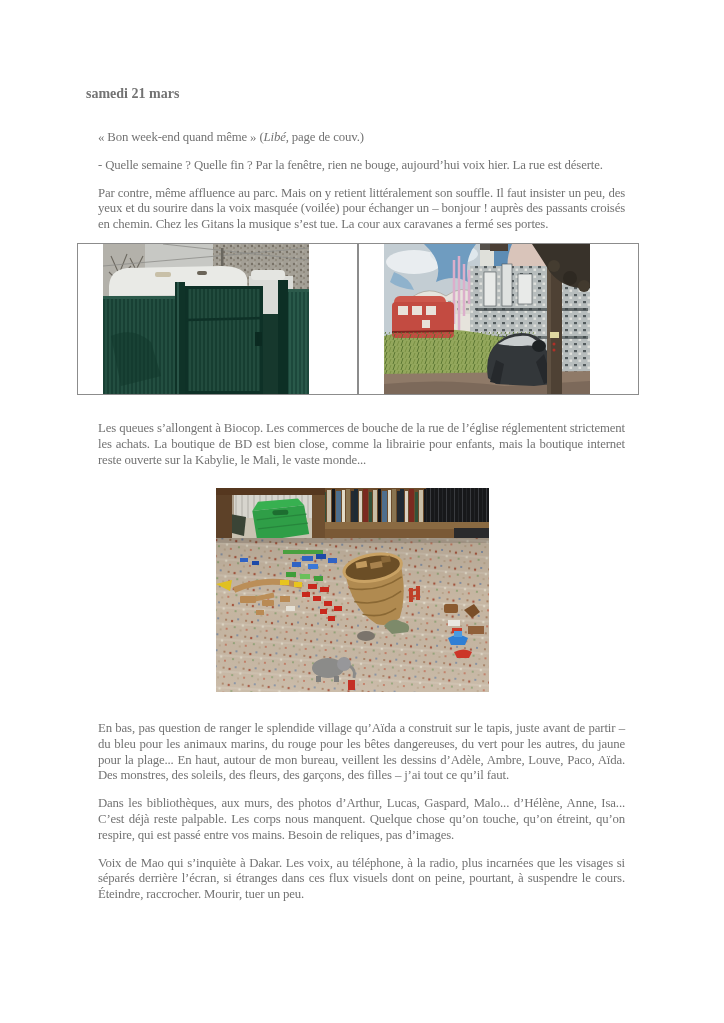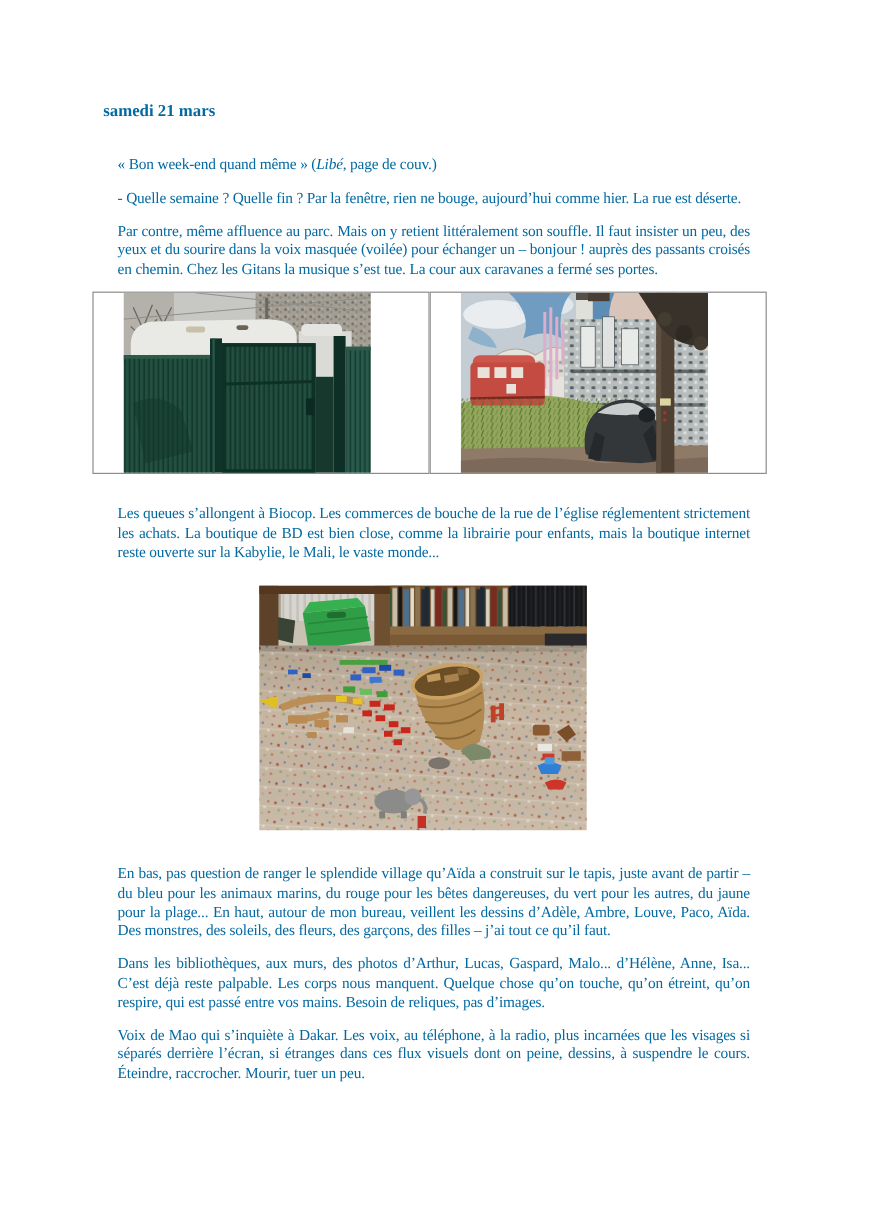--- a/index.html
+++ b/index.html
@@ -1,18 +1,18 @@
 <!DOCTYPE html>
 <html lang="fr"><head>
 <meta charset="utf-8">
 <style>
   html,body { margin:0; padding:0; background:#ffffff; }
   .page {
     position:relative; width:724px; height:1023px; background:#ffffff;
-    font-family:"Liberation Serif","DejaVu Serif",serif; color:#0369a1;
+    font-family:"Liberation Serif","DejaVu Serif",serif; color:#737373;
     overflow:hidden;
   }
   .tb {
     position:absolute; left:86px; width:551px;
     font-size:12.8px; line-height:15.8px; text-align:justify;
     letter-spacing:-0.15px;
   }
   .tb p { margin:12px; padding:0; }
   .title {
     position:absolute; left:86px; top:86px; width:551px;
@@ -34,21 +34,21 @@
 </style>
 </head>
 <body>
 
 <div class="page">
 
   <div class="title">samedi 21 mars</div>
 
   <div class="tb" id="intro">
     <p><span>« Bon week-end quand même » (</span><em>Libé</em><span>, page de couv.)</span></p>
-    <p>- Quelle semaine ? Quelle fin ? Par la fenêtre, rien ne bouge, aujourd’hui comme hier. La rue est déserte.</p>
+    <p>- Quelle semaine ? Quelle fin ? Par la fenêtre, rien ne bouge, aujourd’hui voix hier. La rue est déserte.</p>
     <p>Par contre, même affluence au parc. Mais on y retient littéralement son souffle. Il faut insister un peu, des yeux et du sourire dans la voix masquée (voilée) pour échanger un – bonjour ! auprès des passants croisés en chemin. Chez les Gitans la musique s’est tue. La cour aux caravanes a fermé ses portes.</p>
   </div>
 
   <div class="photo-row">
     <div class="photo-cell">
 
       <svg viewBox="0 0 206 150" xmlns="http://www.w3.org/2000/svg">
         <defs>
           <pattern id="p1lines" width="4" height="4" patternUnits="userSpaceOnUse">
             <line x1="1" y1="0" x2="1" y2="4" stroke="#0c2e24" stroke-width="0.8"></line>
@@ -320,16 +320,16 @@
         <rect x="4" y="20" width="5" height="6" fill="#7f7f7d"></rect>
         <rect x="22" y="20" width="5" height="6" fill="#7f7f7d"></rect>
       </g>
       <rect x="132" y="192" width="7" height="10" fill="#c43024"></rect>
     </svg>
   </div>
 
   <div class="tb" id="outro">
     <p>En bas, pas question de ranger le splendide village qu’Aïda a construit sur le tapis, juste avant de partir – du bleu pour les animaux marins, du rouge pour les bêtes dangereuses, du vert pour les autres, du jaune pour la plage... En haut, autour de mon bureau, veillent les dessins d’Adèle, Ambre, Louve, Paco, Aïda. Des monstres, des soleils, des fleurs, des garçons, des filles – j’ai tout ce qu’il faut.</p>
     <p>Dans les bibliothèques, aux murs, des photos d’Arthur, Lucas, Gaspard, Malo... d’Hélène, Anne, Isa... C’est déjà reste palpable. Les corps nous manquent. Quelque chose qu’on touche, qu’on étreint, qu’on respire, qui est passé entre vos mains. Besoin de reliques, pas d’images.</p>
-    <p>Voix de Mao qui s’inquiète à Dakar. Les voix, au téléphone, à la radio, plus incarnées que les visages si séparés derrière l’écran, si étranges dans ces flux visuels dont on peine, dessins, à suspendre le cours. Éteindre, raccrocher. Mourir, tuer un peu.</p>
+    <p>Voix de Mao qui s’inquiète à Dakar. Les voix, au téléphone, à la radio, plus incarnées que les visages si séparés derrière l’écran, si étranges dans ces flux visuels dont on peine, pourtant, à suspendre le cours. Éteindre, raccrocher. Mourir, tuer un peu.</p>
   </div>
 
 </div>
 
 </body></html>

